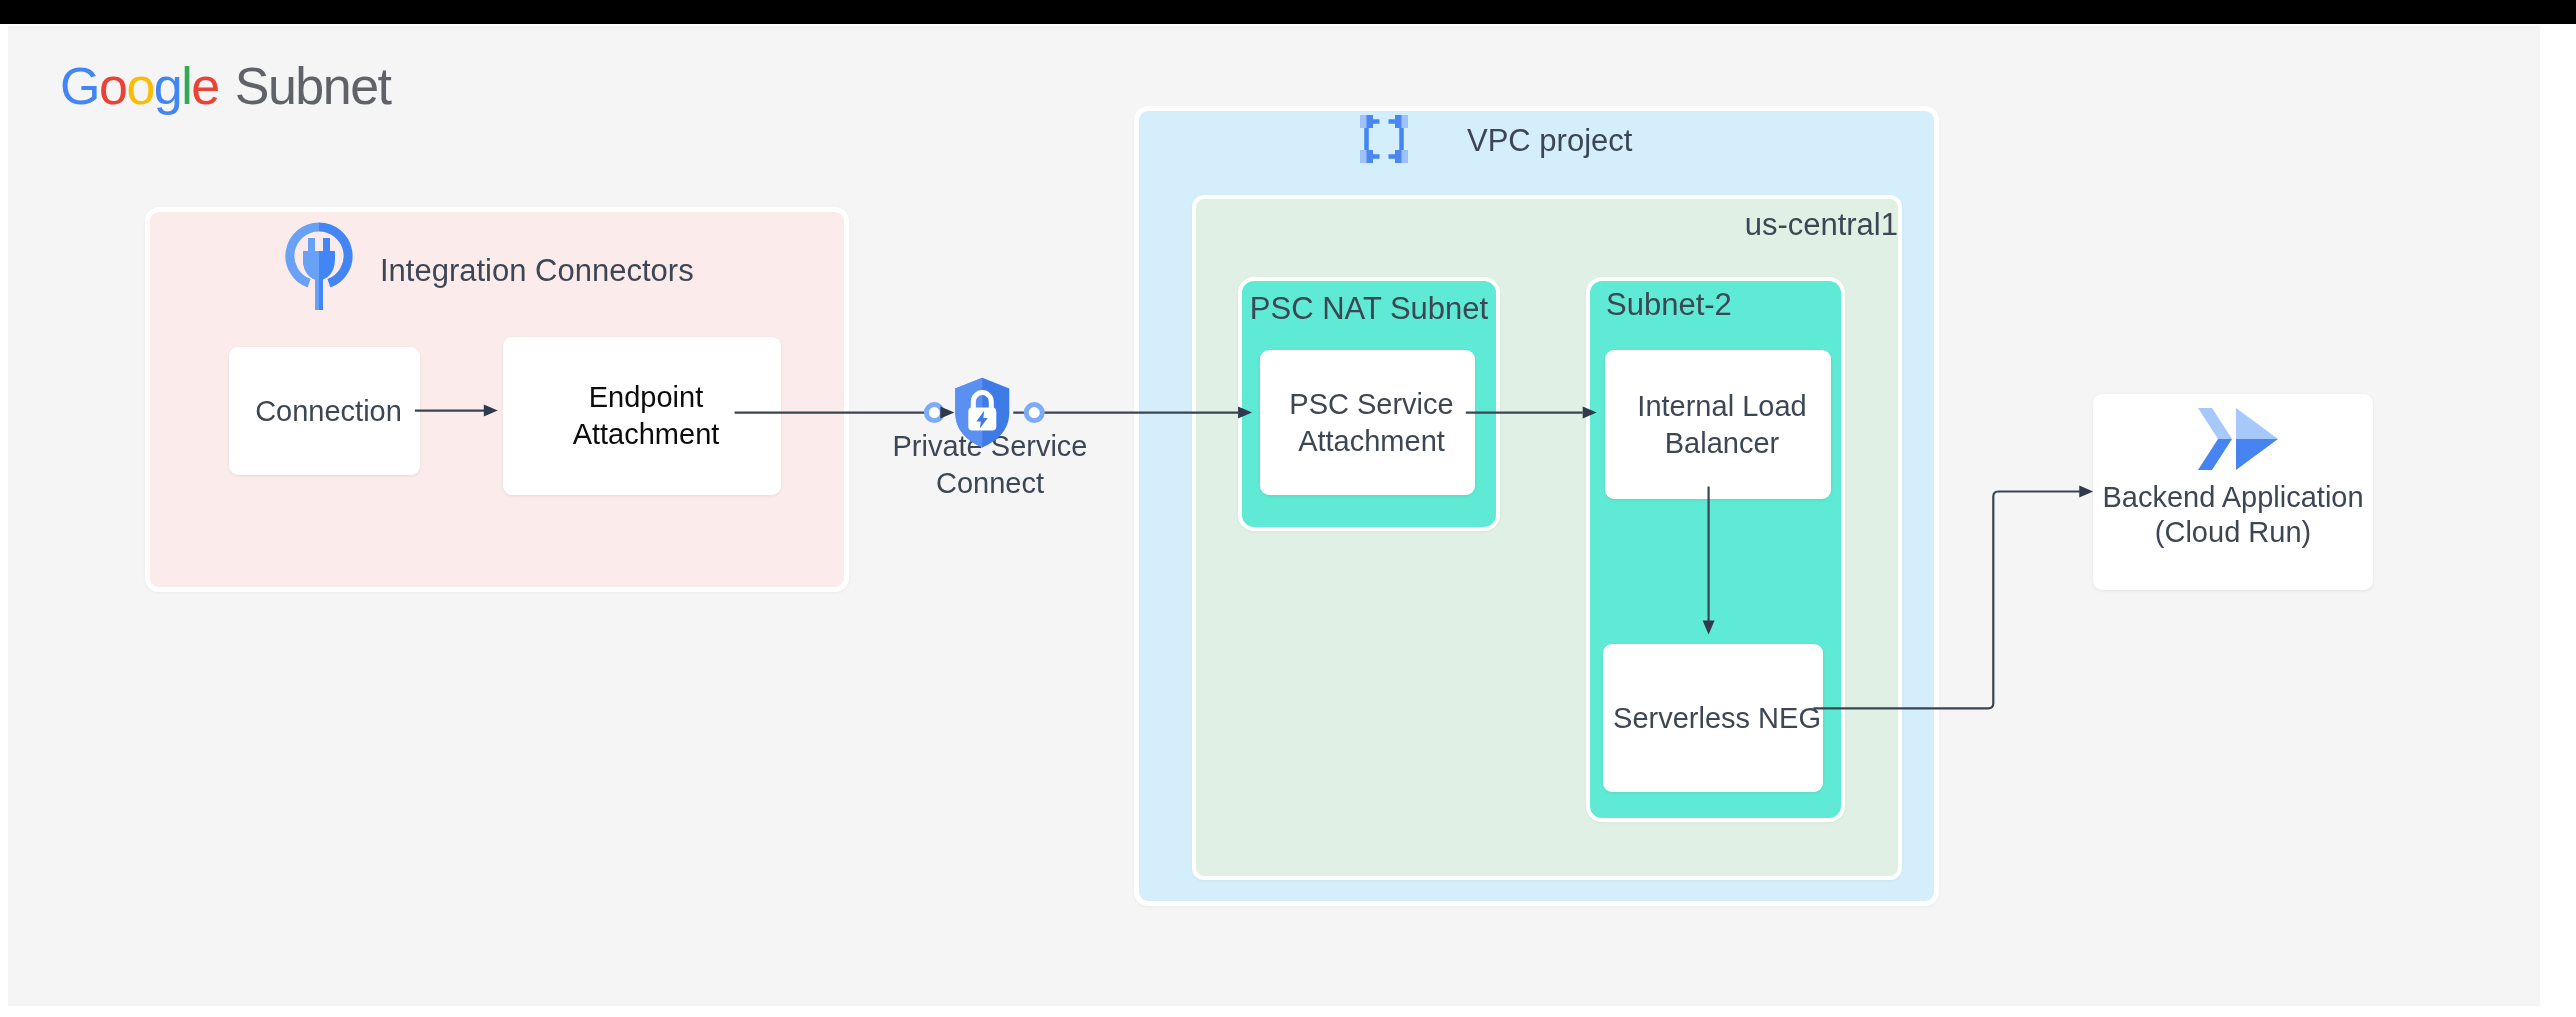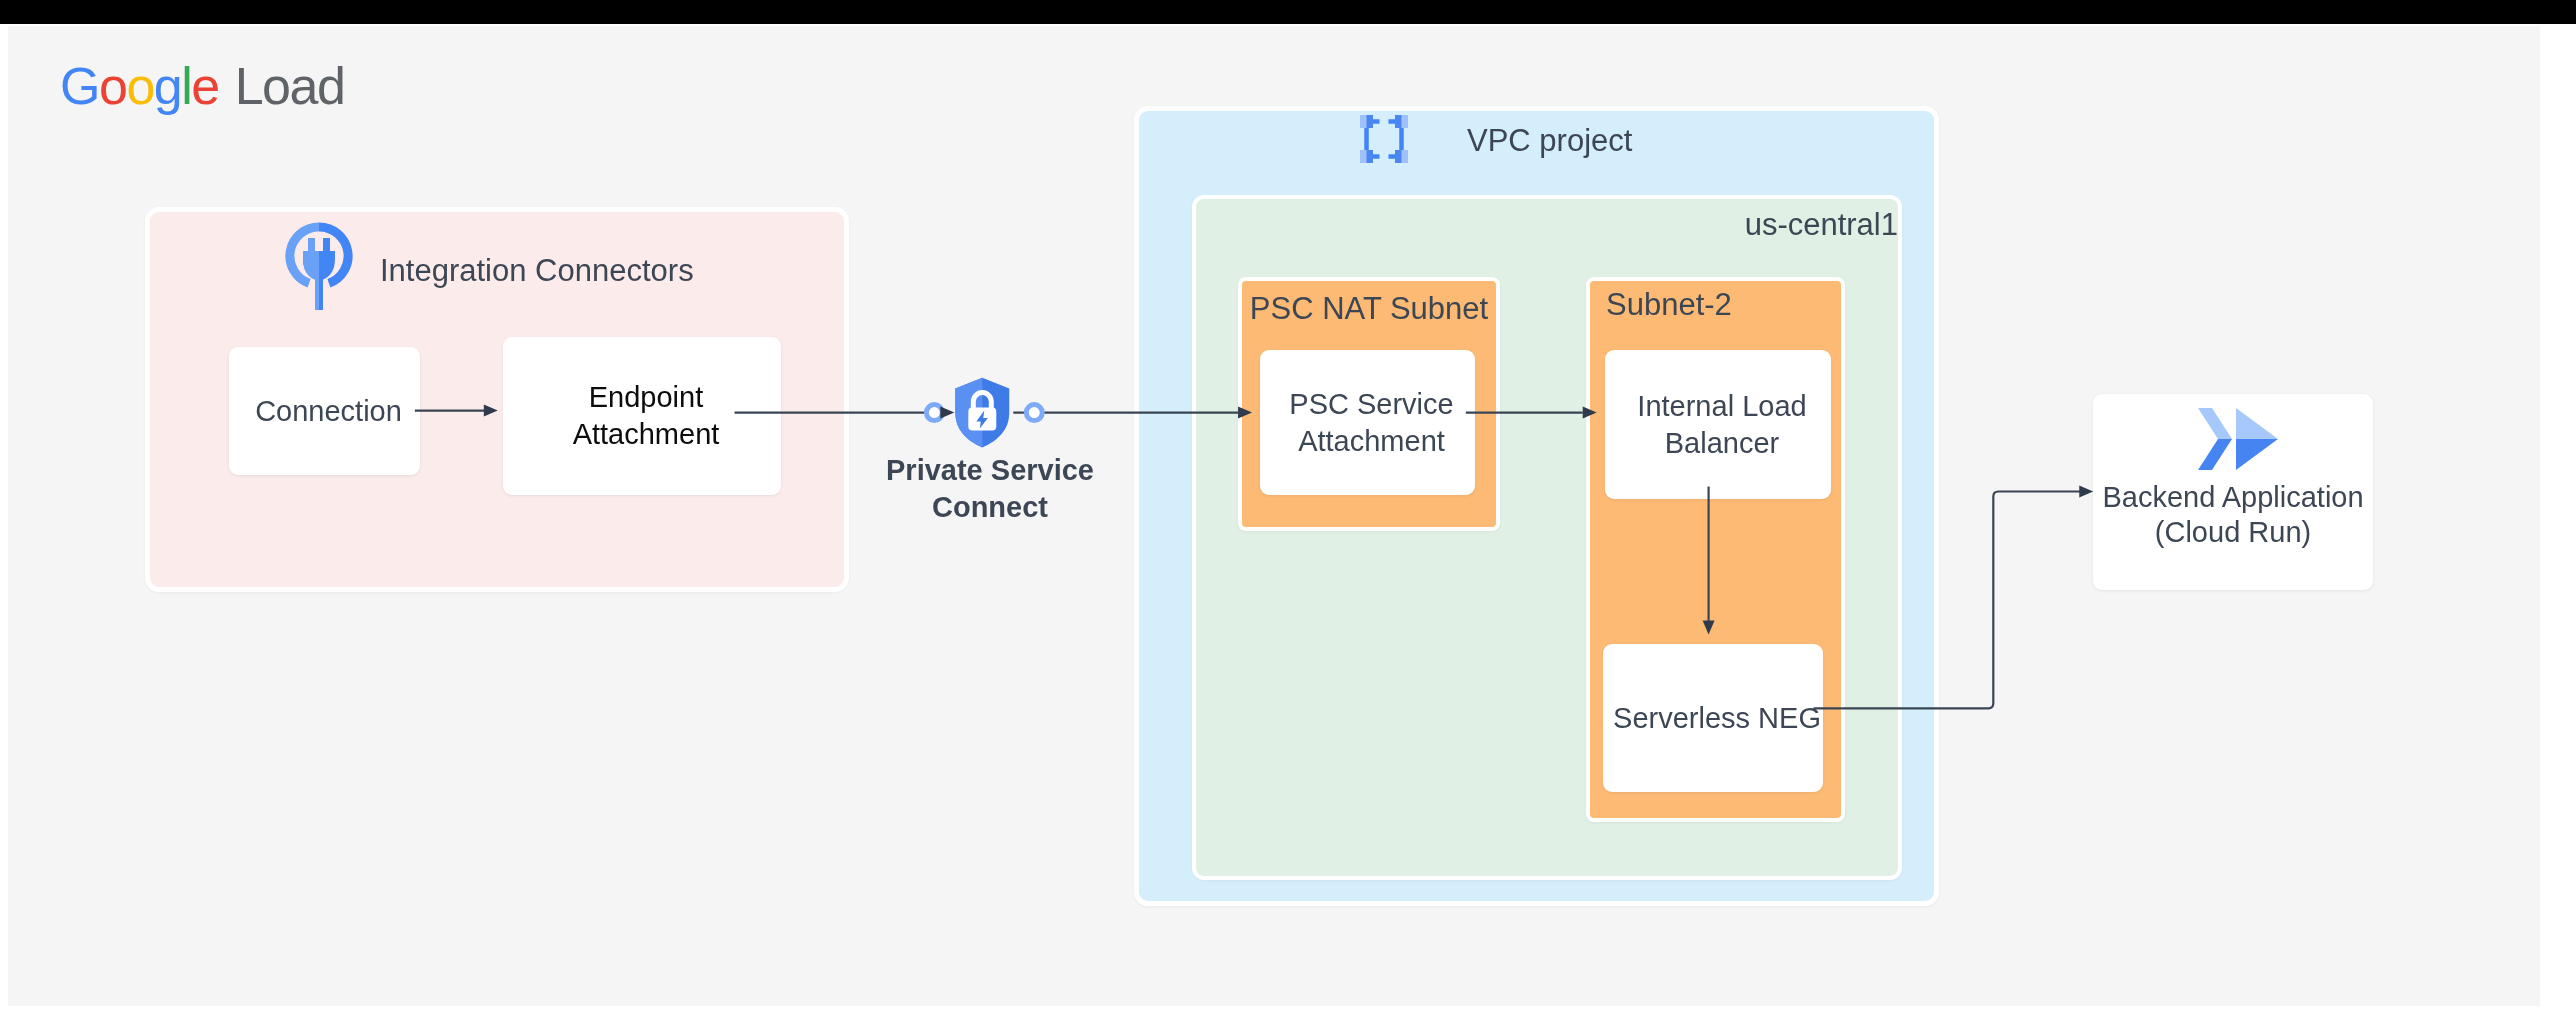--- a/index.html
+++ b/index.html
@@ -10,42 +10,42 @@
   .abs{position:absolute;box-sizing:border-box;}
   
   .logo{position:absolute;left:52px;top:30px;font-size:52px;font-weight:500;letter-spacing:-1.5px;white-space:nowrap;}
   .logo .cloud{color:#5f6368;margin-left:16px;}
   .lg-b{color:#4285F4}.lg-r{color:#EA4335}.lg-y{color:#FBBC05}.lg-g{color:#34A853}
   
   .container{position:absolute;box-sizing:border-box;border:5px solid #ffffff;border-radius:14px;box-shadow:0 1px 3px rgba(60,64,67,.06);}
   .c-pink{background:#fcebeb;}
   .c-blue{background:#d5eefb;}
   .c-green{background:#e1f0e5;border-width:4px;border-radius:12px;}
-  .c-purple{background:#fdba74;border-width:4px;border-radius:8px;}
+  .c-purple{background:#5eead4;border-width:4px;border-radius:16px;}
   .ctitle{position:absolute;font-size:31px;color:#3d4654;line-height:36px;white-space:nowrap;}
   .ctitle.center{left:0;right:0;text-align:center;white-space:normal;}
   
   .node{position:absolute;box-sizing:border-box;background:#ffffff;border-radius:9px;
         display:flex;align-items:center;justify-content:center;text-align:center;
         font-size:29px;line-height:37px;color:#3d4654;box-shadow:0 1px 3px rgba(60,64,67,.10);padding-left:8px;}
   .node.dark{color:#0c0c0c;}
   .floating-label{position:absolute;font-size:29px;line-height:37px;color:#3d4654;text-align:center;}
   .overlay{position:absolute;left:0;top:0;width:2576px;height:1017px;pointer-events:none;z-index:5;}
   .icon-abs{position:absolute;z-index:6;}
 </style>
 </head>
 <body>
 
 <div class="stage">
   <div class="topbar"></div>
 
   <div class="canvas">
 
     <div class="logo">
-      <span class="lg-b">G</span><span class="lg-r">o</span><span class="lg-y">o</span><span class="lg-b">g</span><span class="lg-g">l</span><span class="lg-r">e</span><span class="cloud">Load</span>
+      <span class="lg-b">G</span><span class="lg-r">o</span><span class="lg-y">o</span><span class="lg-b">g</span><span class="lg-g">l</span><span class="lg-r">e</span><span class="cloud">Subnet</span>
     </div>
 
     <div class="container c-pink abs" style="left:137px;top:181px;width:704px;height:385px;">
 
       <svg class="icon-abs" style="left:132px;top:6px;" width="74" height="94" viewBox="0 0 74 94">
         <defs>
             <clipPath id="plug-lh">
               <rect x="0" y="0" width="37" height="94"></rect>
             </clipPath>
           </defs>
@@ -67,21 +67,21 @@
       <div class="ctitle" style="left:230px;top:41px;">Integration Connectors</div>
 
       <div class="node" style="left:79px;top:135px;width:191px;height:128px;">
         <span>Connection</span>
       </div>
       <div class="node dark" style="left:353px;top:125px;width:278px;height:158px;">
         <span style="display:block;width:190px;">Endpoint Attachment</span>
       </div>
     </div>
 
-    <div class="floating-label" style="left:847px;top:426px;width:270px;font-weight:bold;">Private Service Connect</div>
+    <div class="floating-label" style="left:847px;top:402px;width:270px;">Private Service Connect</div>
 
     <div class="container c-blue abs" style="left:1126px;top:80px;width:805px;height:800px;">
 
       <svg class="icon-abs" style="left:220px;top:2px;" width="50" height="52" viewBox="0 0 50 52">
         <g stroke="#4285f4" stroke-width="4.5">
           <path d="M14,8.5 H20.5"></path>
             <path d="M29.5,8.5 H36"></path>
           <path d="M14,43.5 H20.5"></path>
             <path d="M29.5,43.5 H36"></path>
           <path d="M7.5,15 V37"></path>

